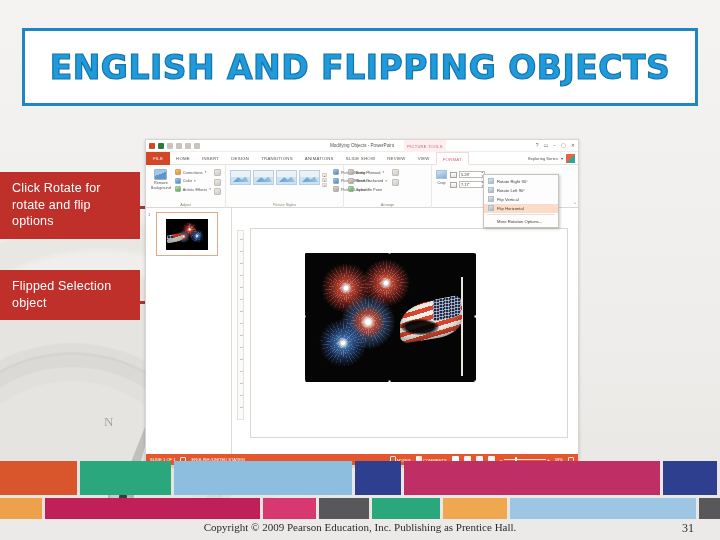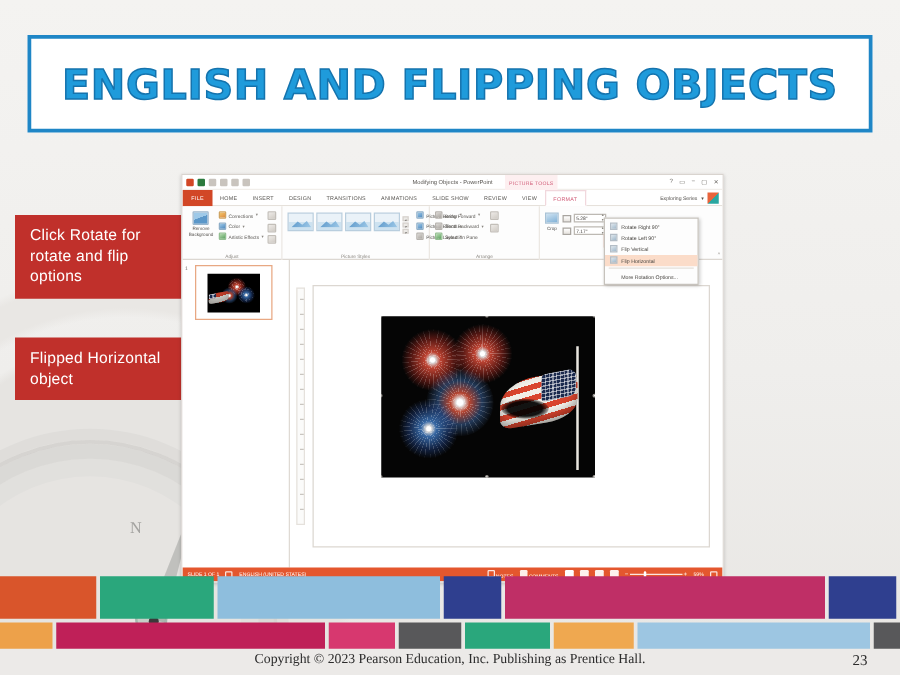--- a/index.html
+++ b/index.html
@@ -78,21 +78,20 @@
 
   
   .callout {
     position: absolute;
     background: #c0302b;
     color: #ffffff;
     font-size: 12.5px;
     line-height: 16.5px;
     padding: 8px 10px 9px 12px;
     letter-spacing: .2px;
-    margin-left: 12px;
   }
   #callout-rotate { left: 0px; top: 172px; width: 140px; }
   #callout-flip   { left: 0px; top: 270px; width: 140px; }
 
   .leader {
     position: absolute;
     height: 3px;
     background: #9b3a36;
   }
   #leader-rotate { left: 140px; top: 206px; width: 343px; }
@@ -490,21 +489,21 @@
 
 <div class="title-banner">
   <div class="title-text">ENGLISH AND FLIPPING OBJECTS</div>
 </div>
 
 <div class="leader" id="leader-rotate"></div>
 <div class="leader-arrow" id="leader-rotate-arrow"></div>
 <div class="leader" id="leader-flip"></div>
 
 <div class="callout" id="callout-rotate">Click Rotate for rotate and flip options</div>
-<div class="callout" id="callout-flip">Flipped Horizontal object</div>
+<div class="callout" id="callout-flip">Flipped Selection object</div>
 
 <div class="ppt">
 
   <div class="ppt-titlebar">
     <div class="qat">
       <i class="o"></i>
       <i class="s"></i>
       <i class="u"></i>
       <i class="u"></i>
       <i class="u"></i>
@@ -796,14 +795,14 @@
   <span style="width:215px;background:#bf2058"></span>
   <span style="width:53px;background:#d7386f"></span>
   <span style="width:50px;background:#58585a"></span>
   <span style="width:68px;background:#2aa77c"></span>
   <span style="width:64px;background:#efa850"></span>
   <span style="width:186px;background:#9dc6e2"></span>
   <span style="flex:1;background:#58585a"></span>
 </div>
 
 <div class="footer-strip"></div>
-<div class="footer-copy">Copyright © 2023 Pearson Education, Inc. Publishing as Prentice Hall.</div>
-<div class="footer-page">23</div>
+<div class="footer-copy">Copyright © 2009 Pearson Education, Inc. Publishing as Prentice Hall.</div>
+<div class="footer-page">31</div>
 
 </body></html>

